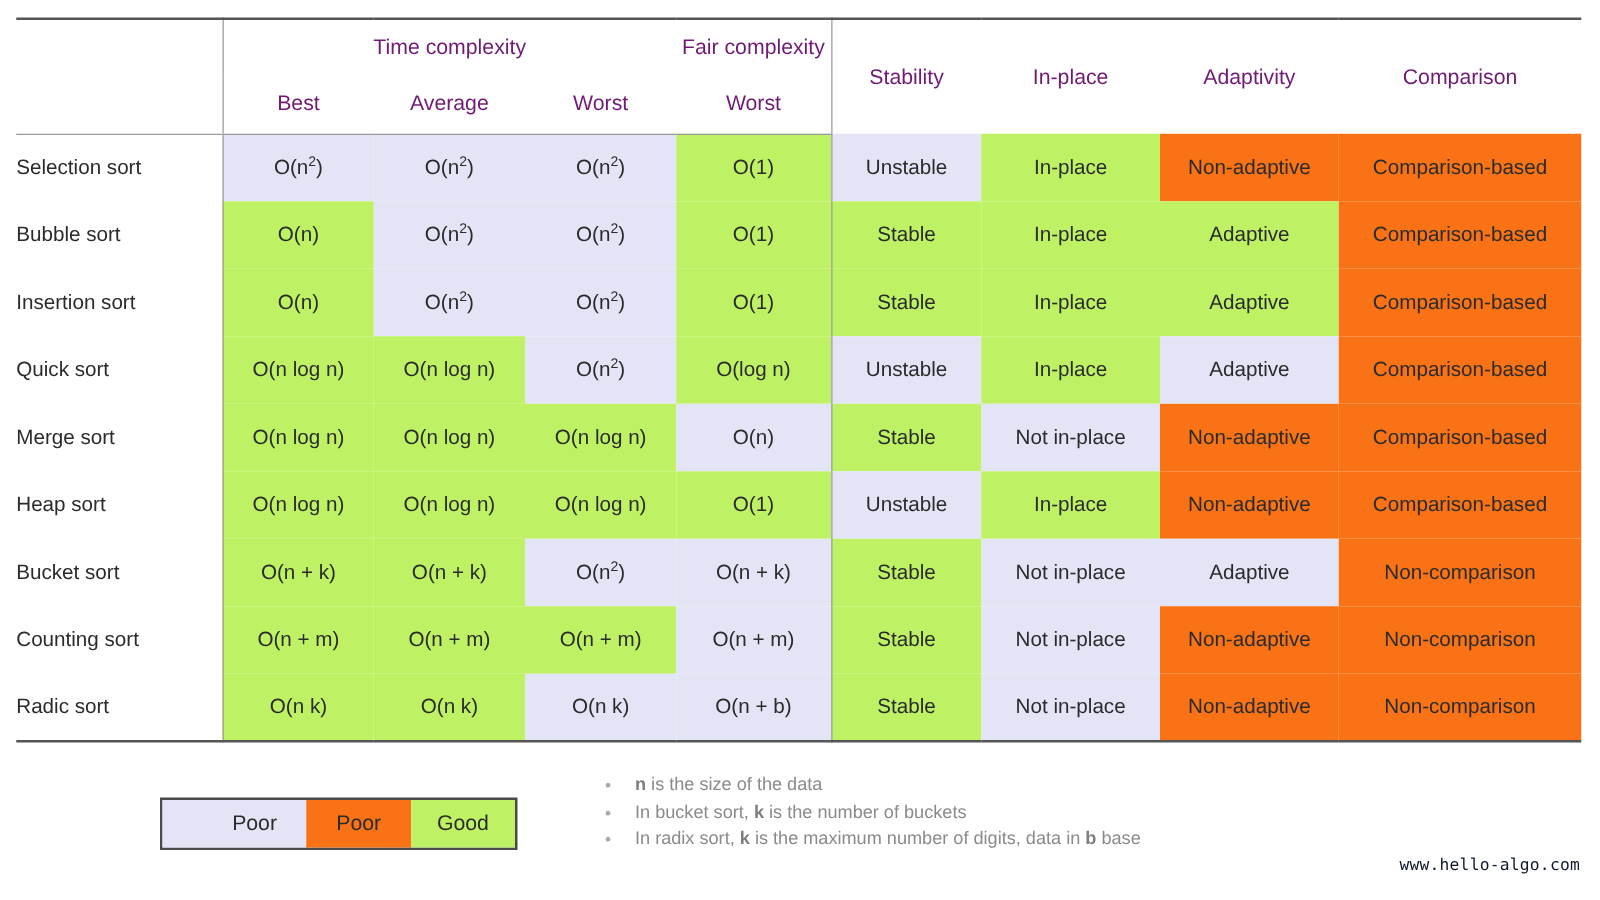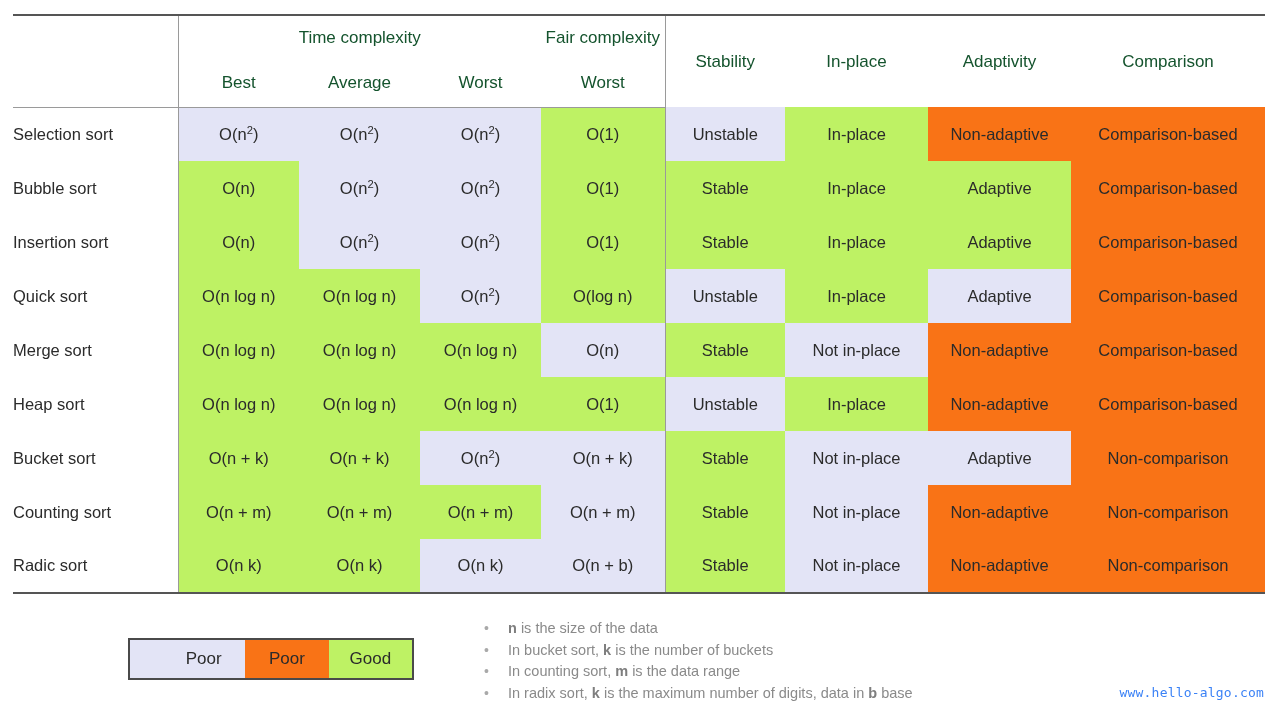--- a/index.html
+++ b/index.html
@@ -39,21 +39,21 @@
   .c-adap  { width: 143px; }
   .c-comp  { width: 194px; }
 
   
   .vsep-left  { border-left: 1.3px solid #9a9a9a; }
 
   
   .hdr-group td, .hdr-sub td {
     text-align: center;
     font-size: 17px;
-    color: #14532d;
+    color: #701a75;
     white-space: nowrap;
   }
   .hdr-group td { height: 44px; vertical-align: middle; }
   .hdr-sub   td { height: 48px; vertical-align: middle; }
   .hdr-right {
     font-size: 17px;
     text-align: center;
     vertical-align: middle;
   }
   .hdr-bottom-line td { border-bottom: 1.3px solid #9a9a9a; }
@@ -120,21 +120,21 @@
     font-size: 14px;
   }
   .notes b { font-weight: bold; color: #7e7e7e; }
 
   
   .watermark {
     position: absolute;
     right: 16px; bottom: 20px;
     font-family: "DejaVu Sans Mono", monospace;
     font-size: 13px;
-    color: #3b82f6;
+    color: #0f172a;
     letter-spacing: 0.2px;
     margin-left: 38px;
   }
 </style>
 </head>
 <body>
 
 <div class="page">
 
   <div class="table-wrap">
@@ -274,19 +274,18 @@
 
   <div class="legend">
     <div class="seg r-poor">Poor</div>
     <div class="seg r-fair">Poor</div>
     <div class="seg r-good">Good</div>
   </div>
 
   <ul class="notes" id="notes">
       <li><b>n</b> is the size of the data</li>
       <li>In bucket sort, <b>k</b> is the number of buckets</li>
-      <li>In counting sort, <b>m</b> is the data range</li>
       <li>In radix sort, <b>k</b> is the maximum number of digits, data in <b>b</b> base</li>
     </ul>
 
   <div class="watermark">www.hello-algo.com</div>
 
 </div>
 
 </body></html>

